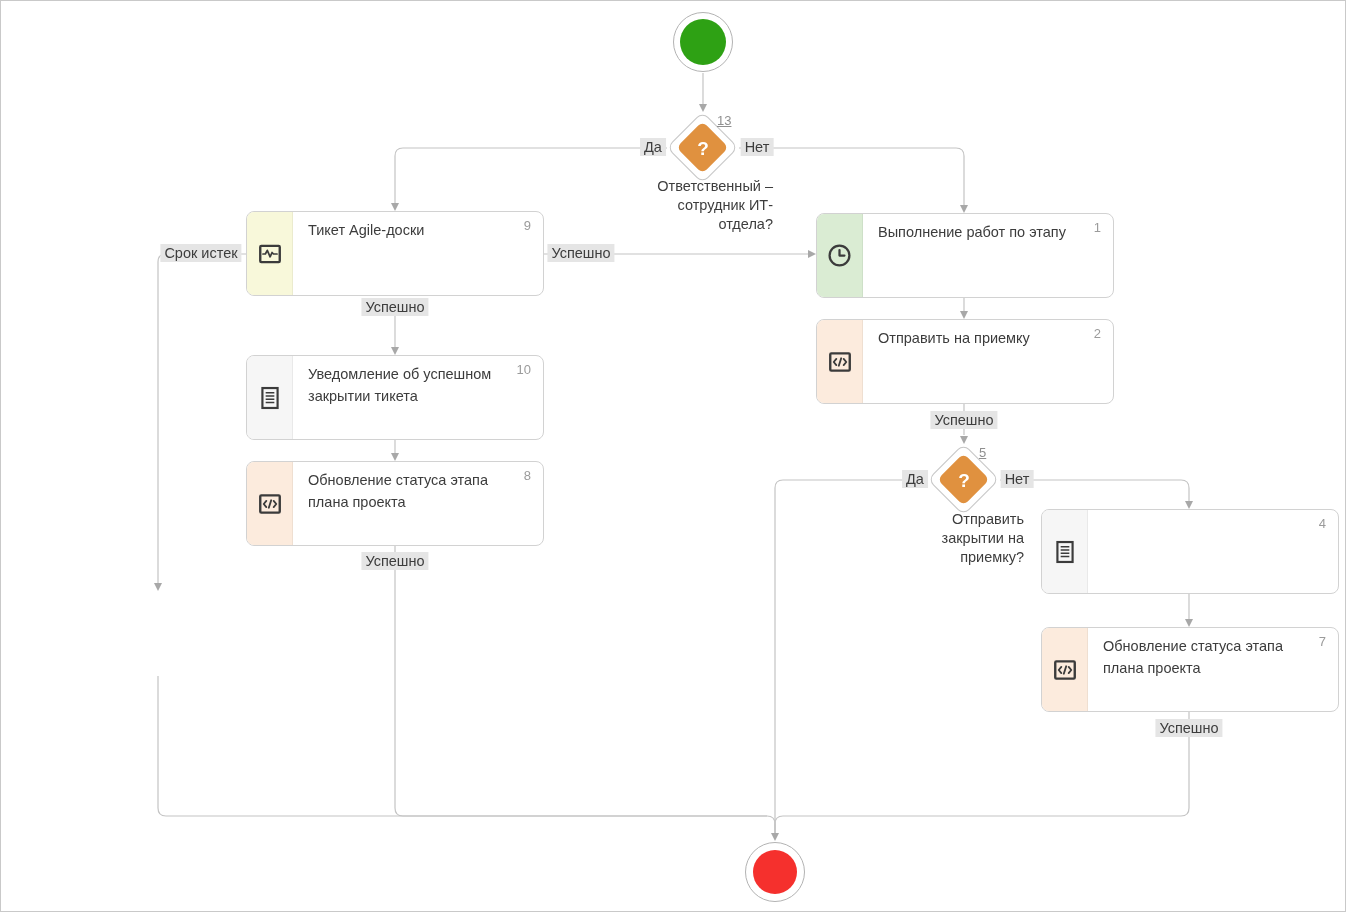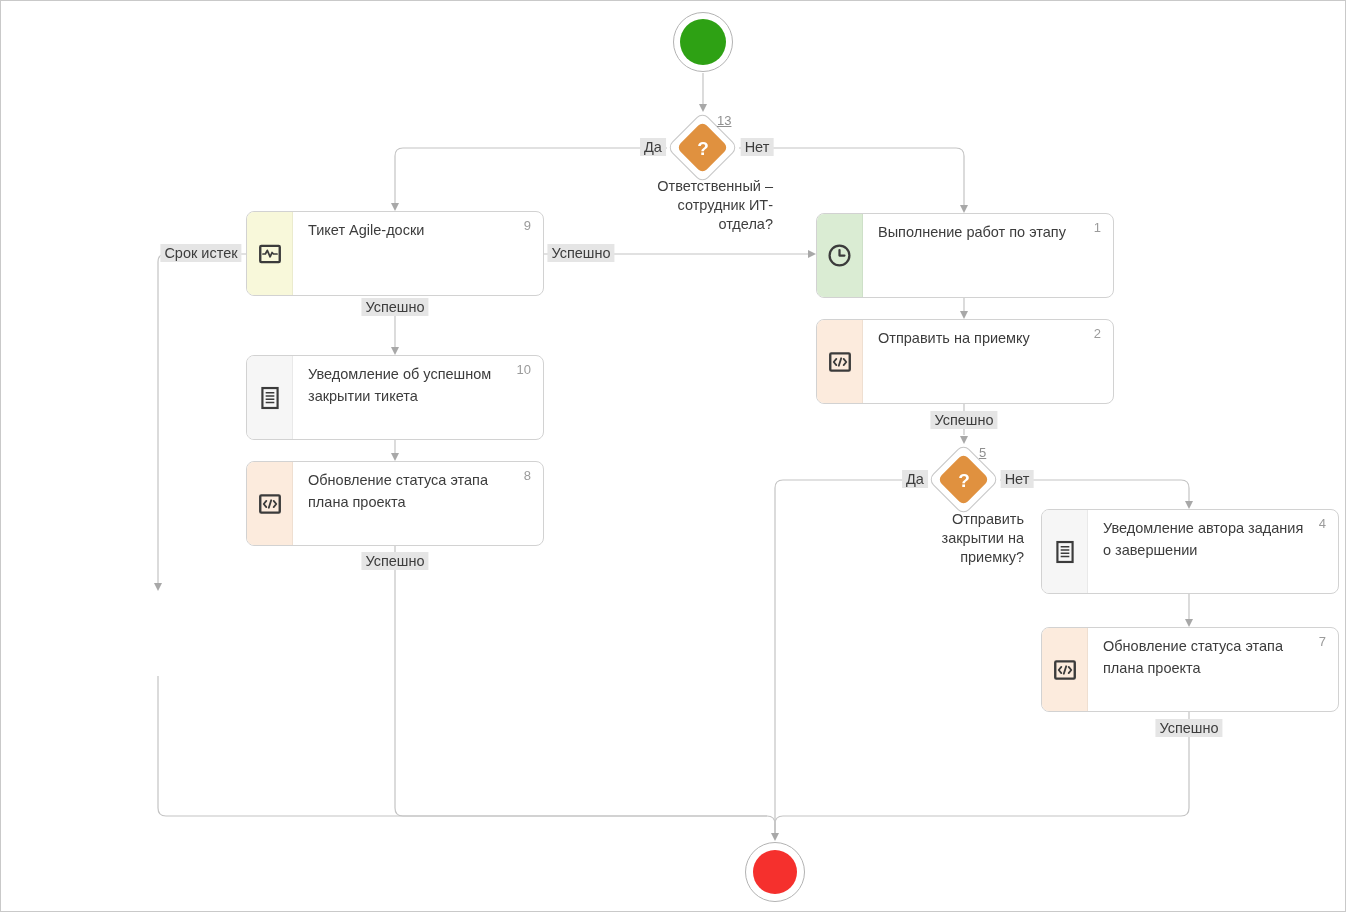--- a/index.html
+++ b/index.html
@@ -170,23 +170,20 @@
   </div>
 
   <div class="task" style="left:1040px;top:508px">
     <span class="task-num">4</span>
     <div class="task-panel" style="background: rgb(246, 246, 246);">
       <svg width="26" height="26" viewBox="0 0 24 24">
         <rect x="5" y="2.8" width="14" height="18.4" fill="none" stroke="#3b3b3b" stroke-width="2"></rect>
         <path d="M8 7.2h8M8 10.2h8M8 13.2h8M8 16.2h8" stroke="#3b3b3b" stroke-width="1.5"></path>
       </svg>
     </div>
-    <div class="task-body">
-      <div class="task-title">Уведомление автора задания о завершении</div>
-    </div>
   </div>
 
   <div class="task" style="left:1040px;top:626px">
     <span class="task-num">7</span>
     <div class="task-panel" style="background: rgb(252, 235, 221);">
       <svg width="26" height="26" viewBox="0 0 24 24">
         <rect x="3" y="4" width="18" height="16" rx="1" fill="none" stroke="#3b3b3b" stroke-width="2.2"></rect>
         <path d="M8.6 9.2L6.2 12l2.4 2.8M15.4 9.2L17.8 12l-2.4 2.8M13.1 8.6l-2.2 6.8" fill="none" stroke="#3b3b3b" stroke-width="1.7" stroke-linecap="round" stroke-linejoin="round"></path>
       </svg>
     </div>

